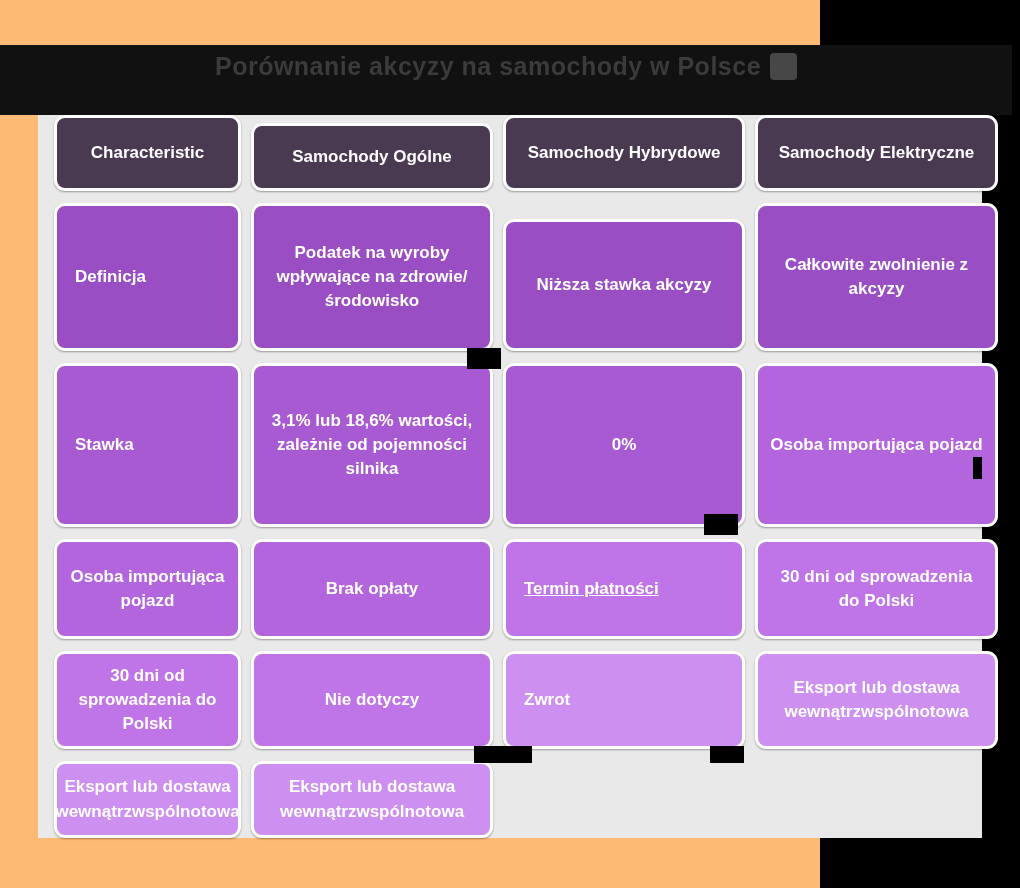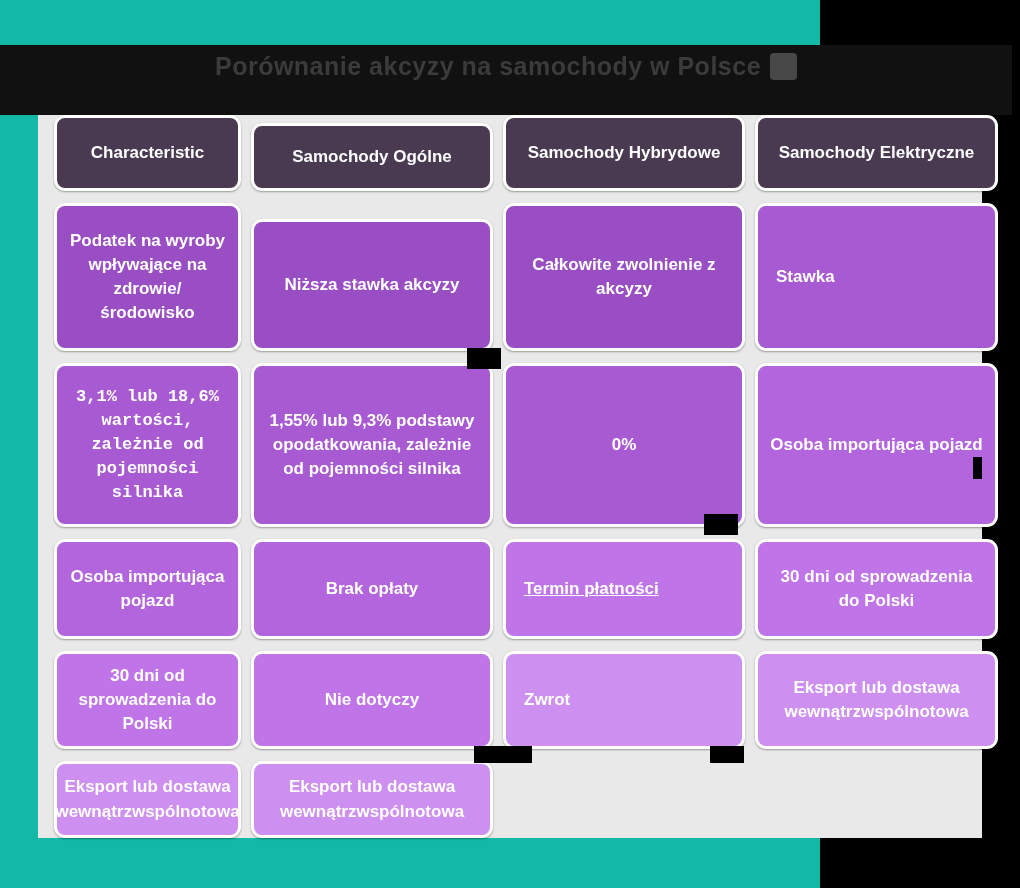--- a/index.html
+++ b/index.html
@@ -8,21 +8,21 @@
     background: #000000;
     width: 1020px;
     height: 888px;
     overflow: hidden;
     font-family: "Liberation Sans", sans-serif;
   }
   .stage {
     position: relative;
     width: 820px;
     height: 888px;
-    background: #14b8a6;
+    background: #fdba74;
   }
   .title-band {
     position: absolute;
     left: 0;
     top: 45px;
     width: 1012px;
     height: 70px;
     background: #111111;
   }
   .title-wrap {
@@ -100,27 +100,27 @@
     <span>Porównanie akcyzy na samochody w Polsce</span><span class="emoji-tofu"></span>
   </div>
 
   <div class="table-wrap">
 
     <div class="cell header-cell" style="background: rgb(73, 58, 82);">Characteristic</div>
     <div class="cell header-cell" style="background: rgb(73, 58, 82); margin-top: 8px;">Samochody Ogólne</div>
     <div class="cell header-cell" style="background: rgb(73, 58, 82);">Samochody Hybrydowe</div>
     <div class="cell header-cell" style="background: rgb(73, 58, 82);">Samochody Elektryczne</div>
 
+    <div class="cell label-cell" style="background: rgb(154, 78, 196); color: rgb(255, 255, 255);">Definicja</div>
     <div class="cell" style="background: rgb(154, 78, 196); color: rgb(255, 255, 255);">Podatek na wyroby wpływające na zdrowie/ środowisko</div>
     <div class="cell" style="background: rgb(154, 78, 196); color: rgb(255, 255, 255); margin-top: 16px;">Niższa stawka akcyzy</div>
     <div class="cell" style="background: rgb(154, 78, 196); color: rgb(255, 255, 255);">Całkowite zwolnienie z akcyzy</div>
 
     <div class="cell label-cell" style="background: rgb(168, 90, 211); color: rgb(255, 255, 255);">Stawka</div>
-    <div class="cell" style="background: rgb(168, 90, 211); color: rgb(255, 255, 255); font-family: Liberation Mono, monospace;">3,1% lub 18,6% wartości, zależnie od pojemności silnika</div>
-    <div class="cell" style="background: rgb(168, 90, 211); color: rgb(255, 255, 255);">1,55% lub 9,3% podstawy opodatkowania, zależnie od pojemności silnika</div>
+    <div class="cell" style="background: rgb(168, 90, 211); color: rgb(255, 255, 255);">3,1% lub 18,6% wartości, zależnie od pojemności silnika</div>
     <div class="cell" style="background: rgb(168, 90, 211); color: rgb(255, 255, 255);">0%</div>
 
     <div class="cell" style="background: rgb(179, 101, 222); color: rgb(255, 255, 255);">Osoba importująca pojazd</div>
     <div class="cell" style="background: rgb(179, 101, 222); color: rgb(255, 255, 255);">Osoba importująca pojazd</div>
     <div class="cell" style="background: rgb(179, 101, 222); color: rgb(255, 255, 255);">Brak opłaty</div>
 
     <div class="cell label-cell" style="background: rgb(191, 116, 231); color: rgb(255, 255, 255); text-decoration: underline;">Termin płatności</div>
     <div class="cell" style="background: rgb(191, 116, 231); color: rgb(255, 255, 255);">30 dni od sprowadzenia do Polski</div>
     <div class="cell" style="background: rgb(191, 116, 231); color: rgb(255, 255, 255);">30 dni od sprowadzenia do Polski</div>
     <div class="cell" style="background: rgb(191, 116, 231); color: rgb(255, 255, 255);">Nie dotyczy</div>

